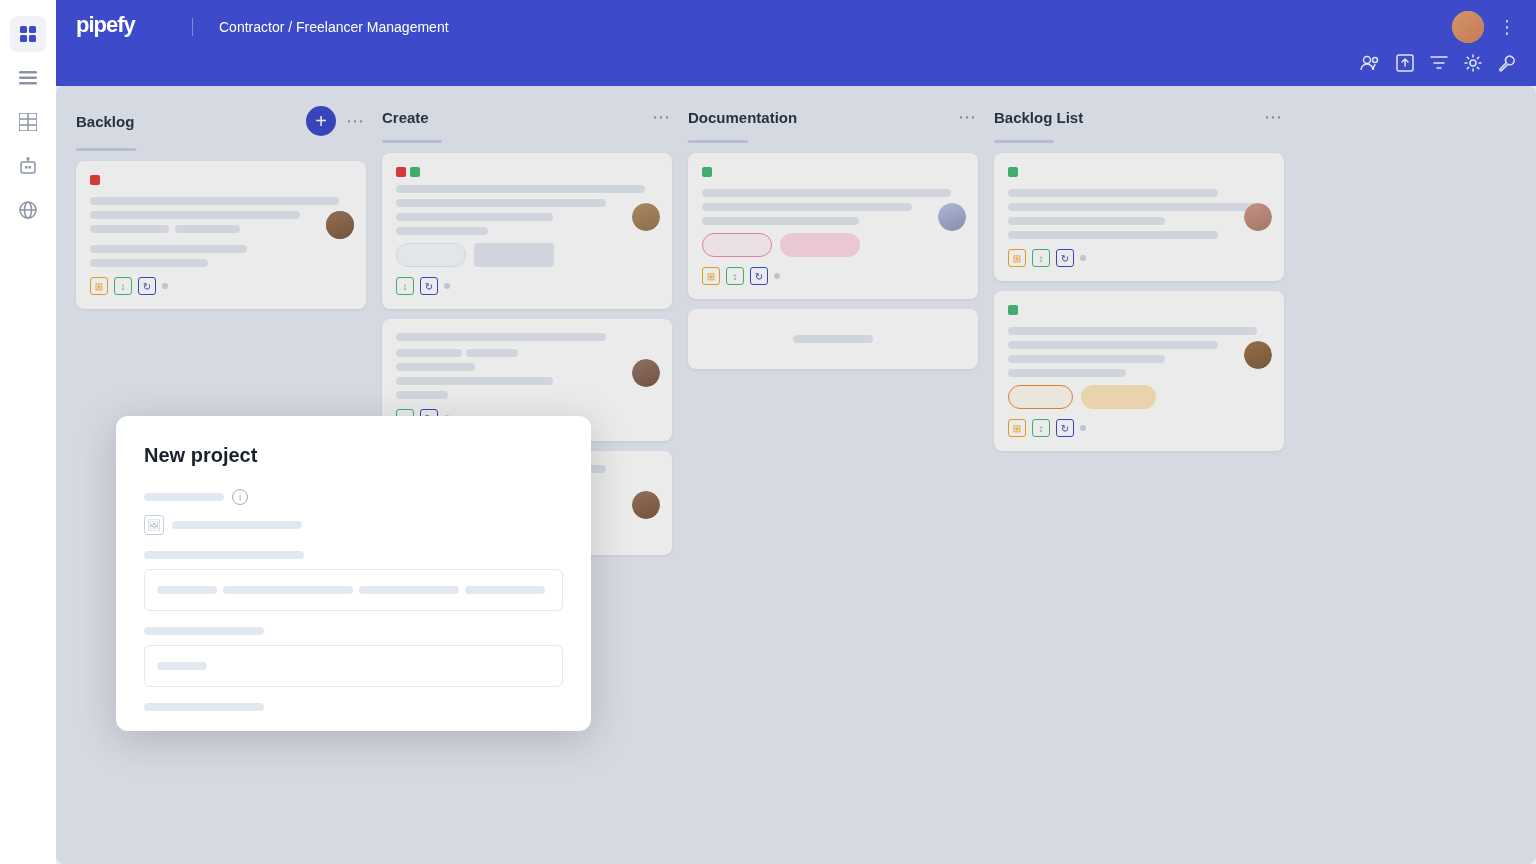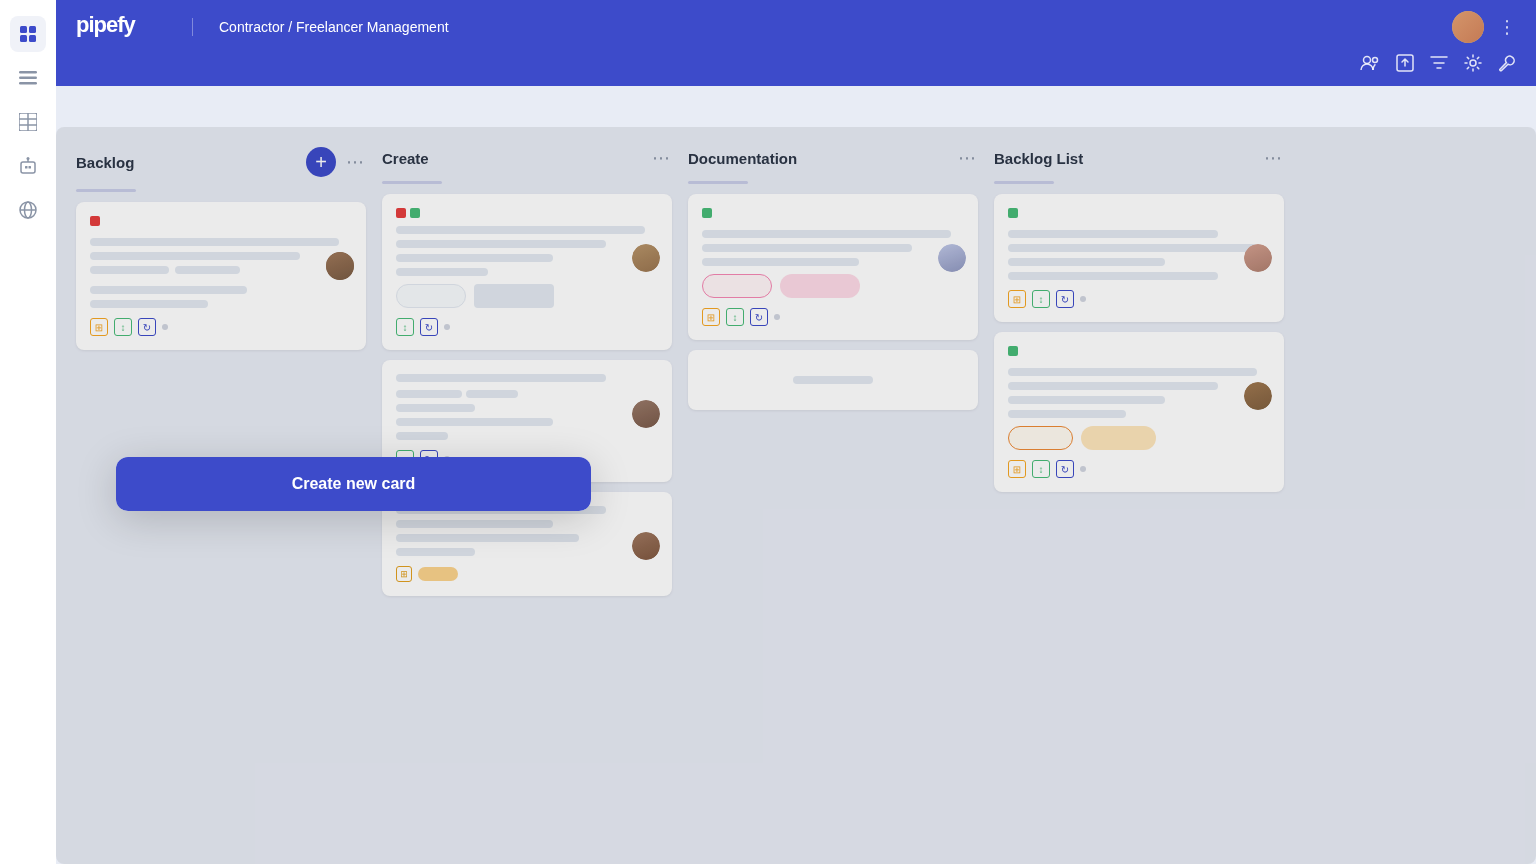--- a/index.html
+++ b/index.html
@@ -45,21 +45,20 @@
     }
 
     
     .board-area {
       flex: 1;
       overflow-x: auto;
       padding: 20px 20px 20px 20px;
       display: flex;
       gap: 16px;
       position: relative;
-      margin-top: 41px;
     }
 
     
     .column {
       width: 290px;
       flex-shrink: 0;
     }
     .column-header {
       display: flex;
       align-items: center;
@@ -544,19 +543,46 @@
           <div class="card-footer-icon green">↕</div>
           <div class="card-footer-icon blue">↻</div>
           <div class="card-footer-dot"></div>
         </div>
       </div>
     </div>
 
     <div style="position:absolute; top:0; left:0; right:0; bottom:0; background:rgba(0,0,0,0.08); pointer-events:none; z-index:49; border-radius:8px;"></div>
 
     <div class="modal">
-      <div class="modal-footer">
-        <button class="create-btn">Create new card</button>
+      <div class="modal-body">
+        <div class="modal-title">New project</div>
+
+        <div class="field-row">
+          <div class="field-label-bar w80"></div>
+          <div class="info-icon">i</div>
+        </div>
+
+        <div class="field-row" style="margin-bottom:16px;">
+          <div class="img-icon">🖼</div>
+          <div class="field-label-bar" style="max-width:130px;"></div>
+        </div>
+
+        <div class="section-label"></div>
+
+        <div class="field-input">
+          <div class="field-input-bar w60"></div>
+          <div class="field-input-bar w130"></div>
+          <div class="field-input-bar w100"></div>
+          <div class="field-input-bar w80"></div>
+        </div>
+
+        <div class="section-label" style="width:120px;"></div>
+
+        <div class="field-input-sm">
+          <div class="field-input-bar w50"></div>
+        </div>
+
+        <div class="more-fields"></div>
       </div>
     </div>
 
   </div>
 </div>
 
 </body></html>

